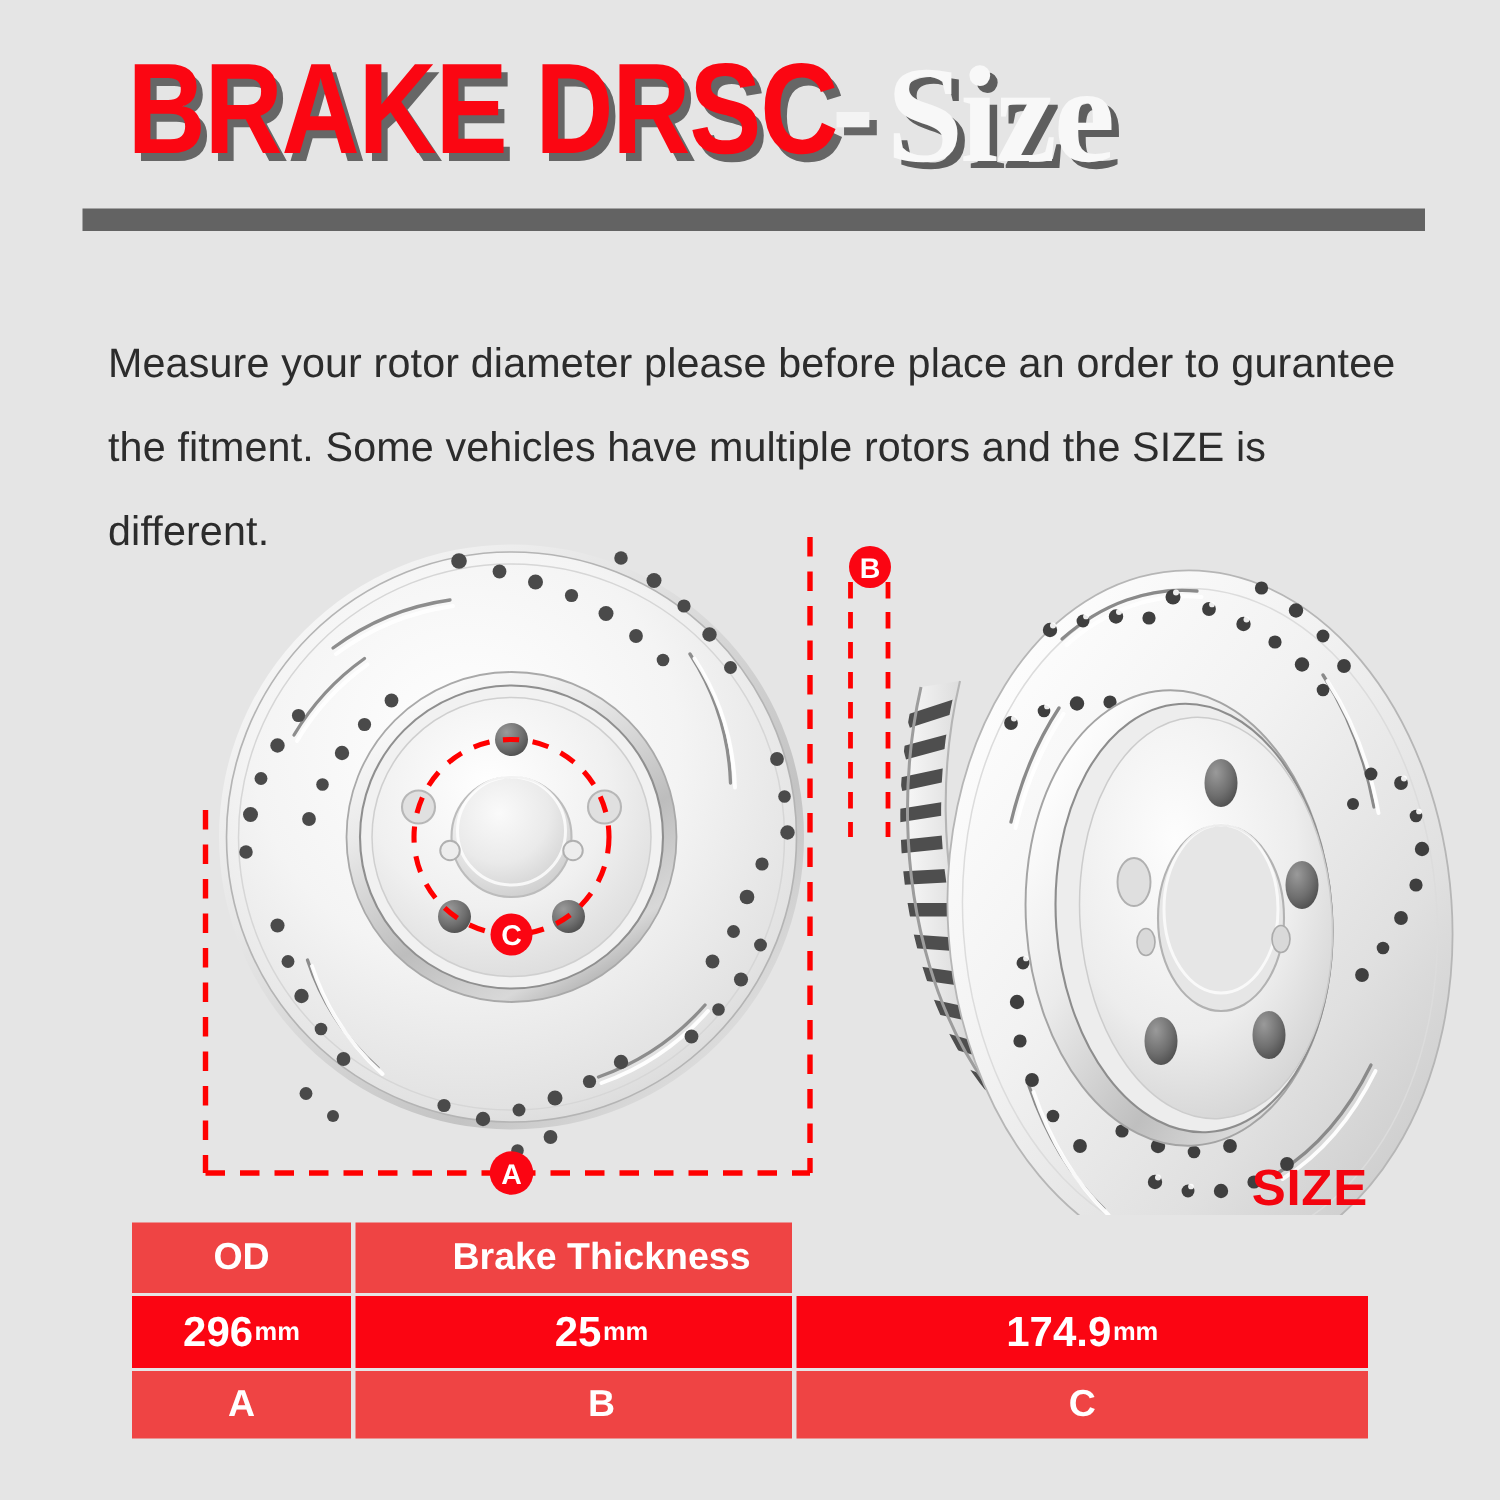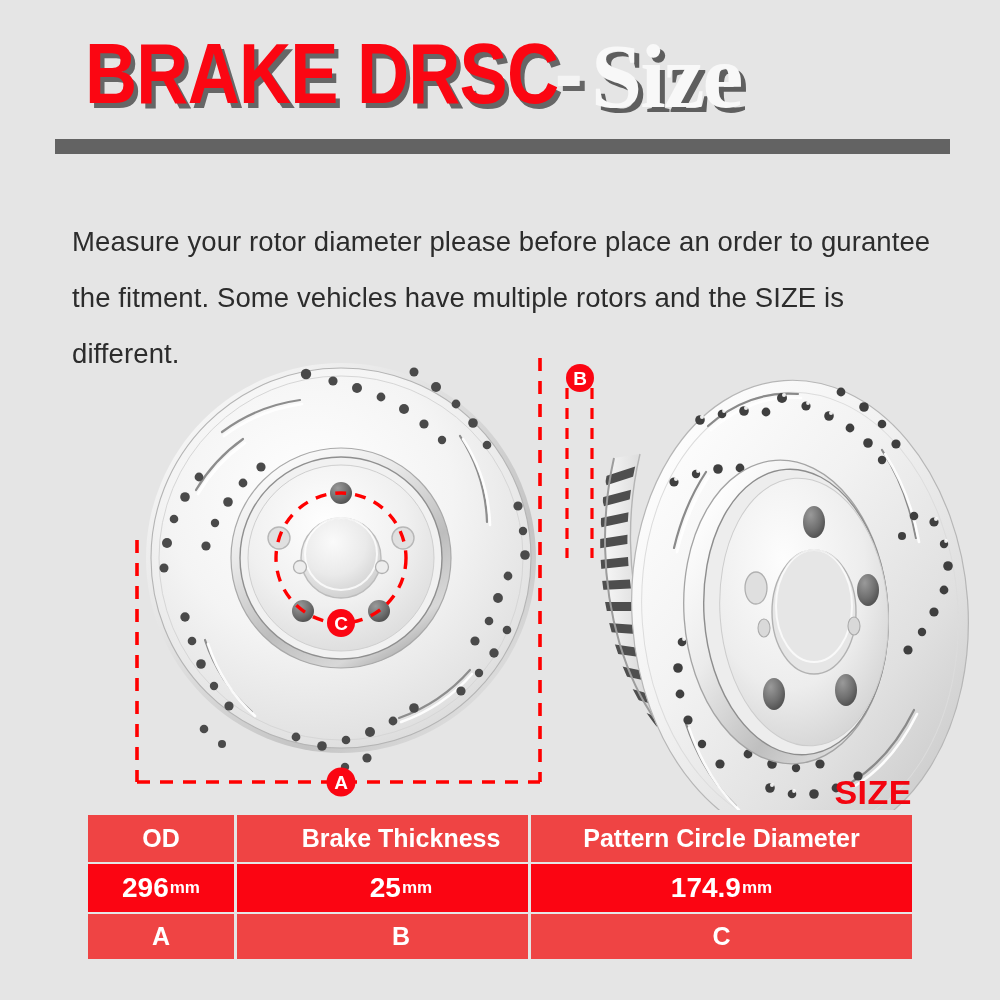--- a/index.html
+++ b/index.html
@@ -493,21 +493,20 @@
 
 <div id="front-label">SIZE</div>
 
 <div id="spec-table">
 
   <div class="trow" id="row-head">
     <div class="cell c0">OD</div>
     <div class="cell gap"></div>
     <div class="cell c1">Brake Thickness</div>
     <div class="cell gap"></div>
-    <div class="cell c2">Pattern Circle Diameter</div>
   </div>
 
   <div class="trow" id="row-val">
     <div class="cell c0">
       <span>296</span>
       <span class="unit">mm</span>
     </div>
     <div class="cell gap"></div>
     <div class="cell c1">
       <span>25</span>

